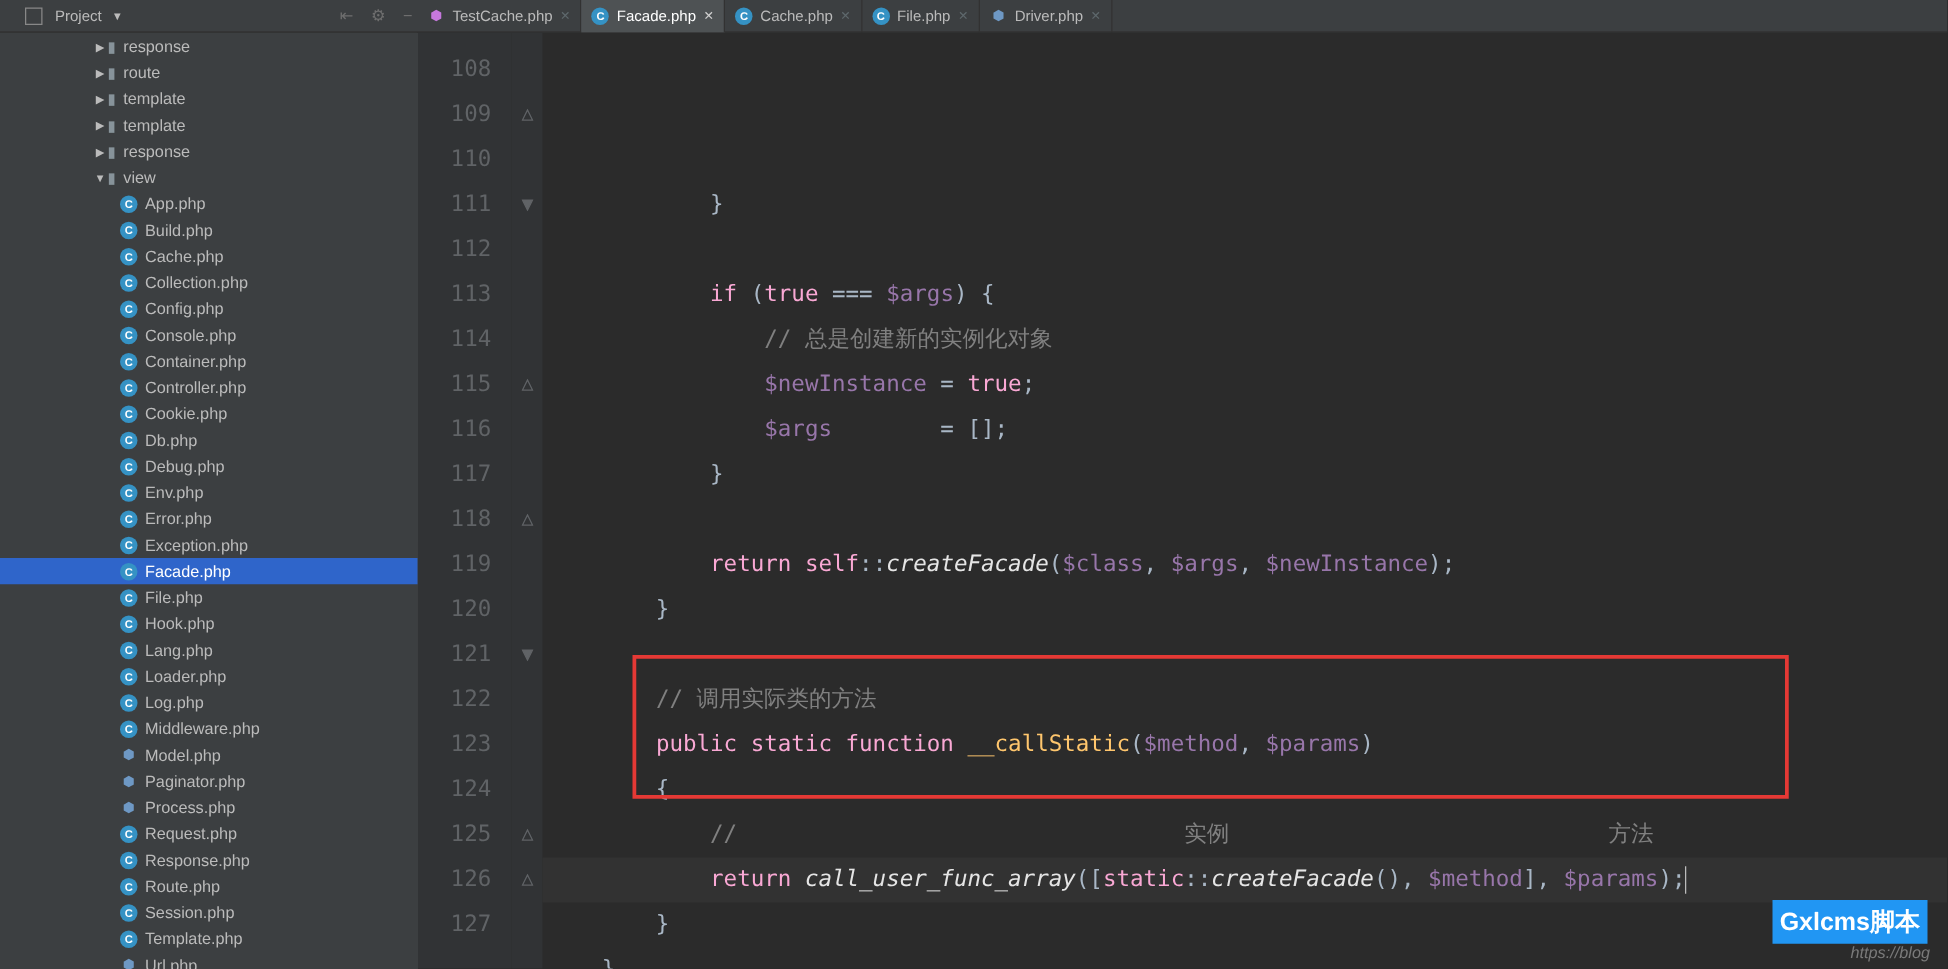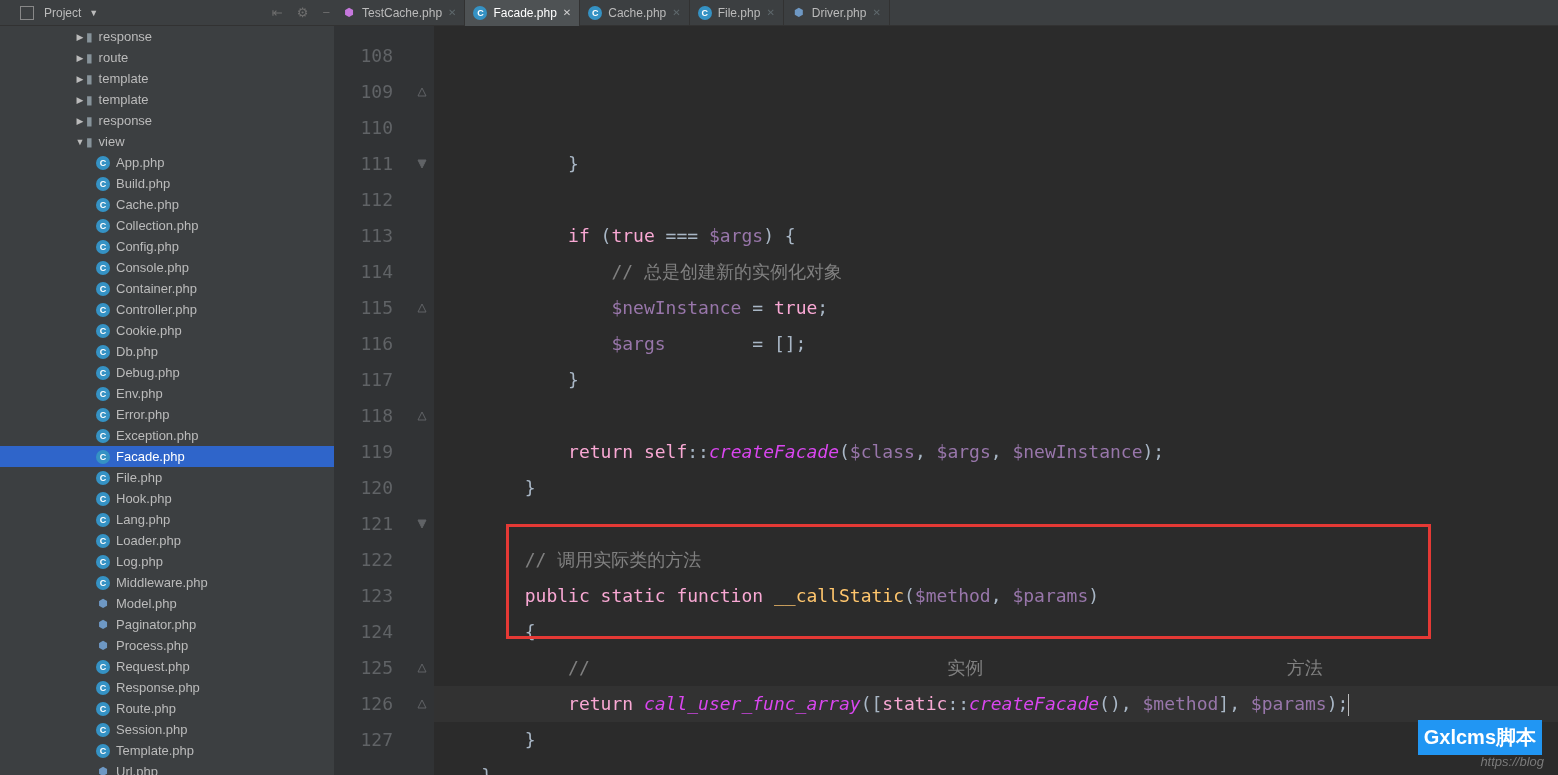--- a/index.html
+++ b/index.html
@@ -128,21 +128,21 @@
   padding: 12px 0 0 0;
   line-height: 36px;
   white-space: pre;
   position: relative;
 }
 .code .line { height: 36px; padding-left: 4px; position: relative; }
 .code .line.current { background: #323232; }
 .kw { color: #f9a8d4; }
 .var { color: #9876aa; }
 .fn { color: #ffc66d; }
-.fni { color: #d946ef; font-style: italic; }
+.fni { color: #e5e5e5; font-style: italic; }
 .cm { color: #808080; }
 .p { color: #a9b7c6; }
 .highlight-box {
   position: absolute;
   border: 3px solid #e53935;
   left: 72px;
   top: 498px;
   width: 925px;
   height: 115px;
   pointer-events: none;

